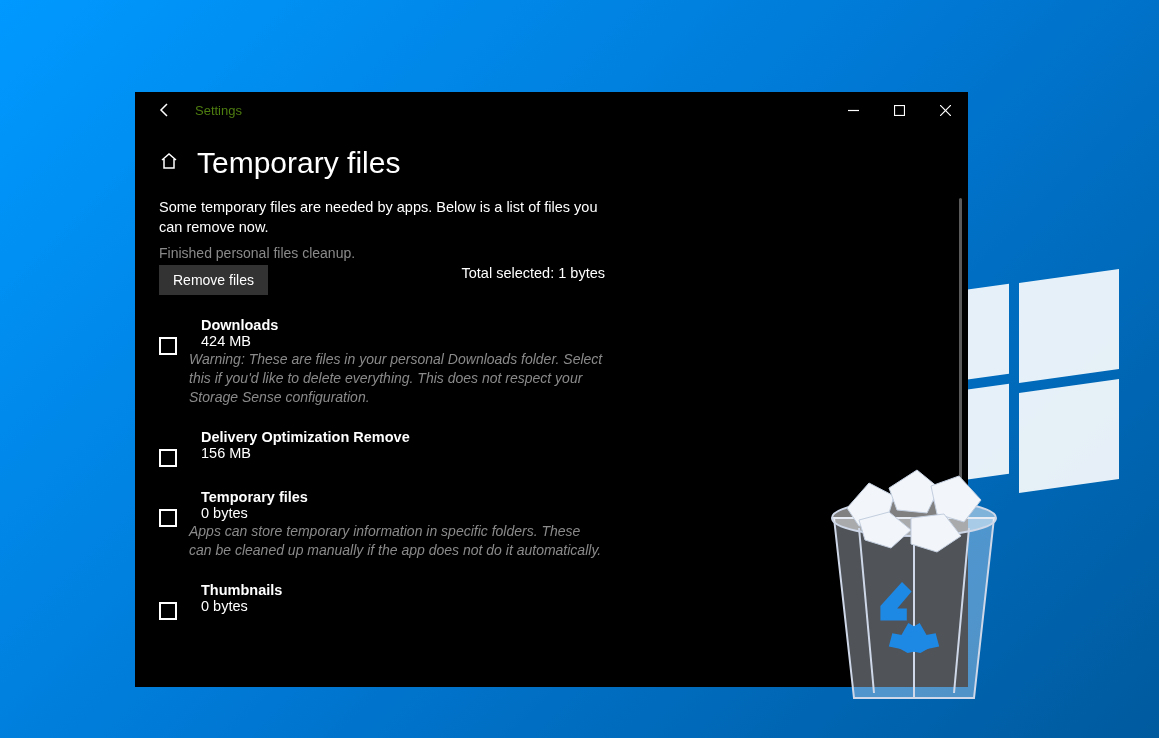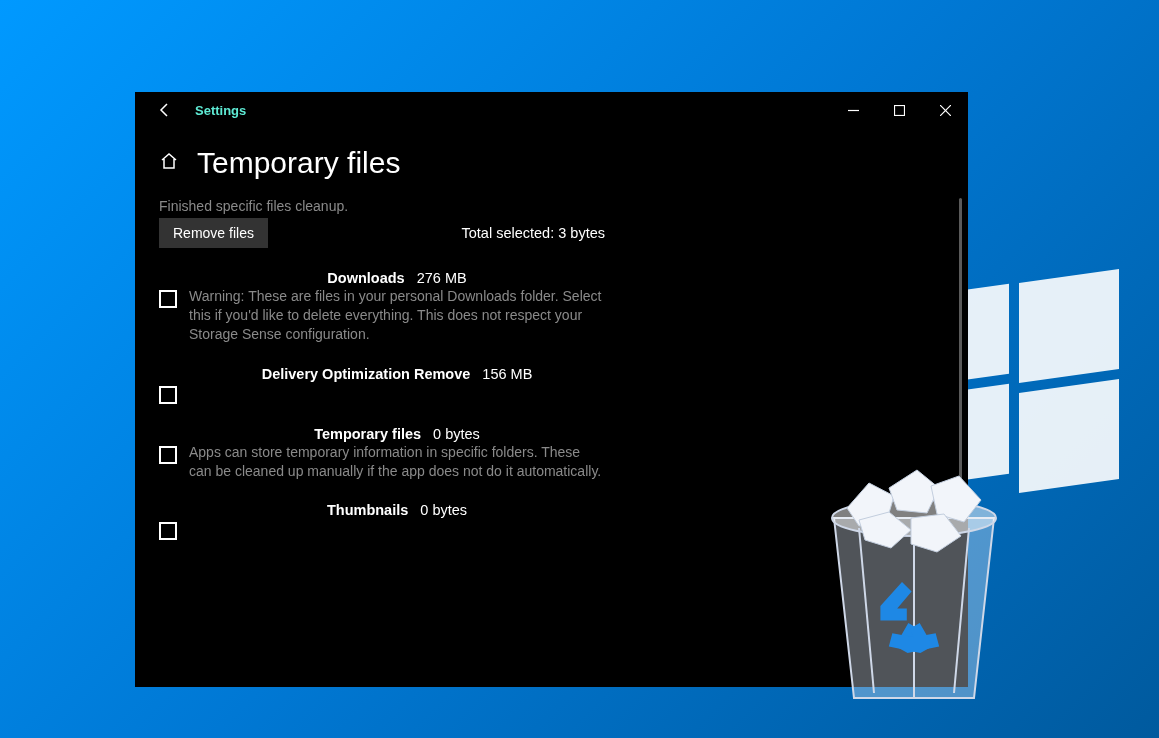--- a/index.html
+++ b/index.html
@@ -45,23 +45,22 @@
     width: 44px;
     height: 36px;
     display: flex;
     align-items: center;
     justify-content: center;
     cursor: pointer;
   }
   .back-btn svg { width: 16px; height: 16px; stroke: #fff; fill: none; stroke-width: 1.5; }
   .title-label {
     font-size: 13px;
-    color: #5eead4;
+    color: #4d7c0f;
     margin-left: 8px;
-    font-weight: bold;
   }
   .win-controls {
     margin-left: auto;
     display: flex;
   }
   .win-ctrl {
     width: 46px;
     height: 36px;
     display: flex;
     align-items: center;
@@ -96,21 +95,21 @@
     line-height: 1.35;
     margin-bottom: 8px;
   }
   .status-line {
     font-size: 14px;
     color: #8a8a8a;
     margin-bottom: 4px;
   }
   .action-row {
     display: flex;
-    align-items: center;
+    align-items: flex-start;
     justify-content: space-between;
     margin-bottom: 22px;
   }
   .remove-btn {
     background: #333333;
     color: #ffffff;
     border: none;
     font-size: 14px;
     padding: 7px 14px;
     cursor: pointer;
@@ -131,39 +130,41 @@
     margin-right: 12px;
     flex-shrink: 0;
     margin-top: 20px;
     cursor: pointer;
   }
   .item-body {
     flex: 1;
   }
   .item-head {
     display: flex;
-    justify-content: center;
+    justify-content: flex-end;
     align-items: baseline;
+    flex-direction: column;
   }
   .item-title {
     font-size: 14.5px;
     font-weight: 600;
     color: #ffffff;
   }
   .item-size {
     font-size: 14.5px;
     color: #ffffff;
     white-space: nowrap;
     margin-left: 12px;
   }
   .item-desc {
     font-size: 14px;
     color: #8a8a8a;
     line-height: 1.35;
     margin-top: 1px;
+    font-style: italic;
   }
   .scrollbar-thumb {
     position: absolute;
     right: 6px;
     top: 8px;
     width: 3px;
     height: 300px;
     background: #5a5a5a;
     border-radius: 2px;
   }
@@ -219,33 +220,34 @@
     <span class="home-icon">
       <svg viewBox="0 0 20 20">
           <path d="M3 9 L10 3 L17 9 M5 8 V17 H15 V8"></path>
         </svg>
     </span>
     <h1 class="page-title">Temporary files</h1>
   </div>
 
   <div class="content">
     <div class="content-inner">
-      <p class="status-line">Finished specific files cleanup.</p>
+      <p class="intro">Some temporary files are needed by apps. Below is a list of files you can remove now.</p>
+      <p class="status-line">Finished personal files cleanup.</p>
       <div class="action-row">
         <button class="remove-btn">Remove files</button>
-        <span class="total-selected">Total selected: 3 bytes</span>
+        <span class="total-selected">Total selected: 1 bytes</span>
       </div>
 
       <div id="items-container">
           <div class="item">
             <div class="checkbox"></div>
             <div class="item-body">
               <div class="item-head">
                 <span class="item-title">Downloads</span>
-                <span class="item-size">276 MB</span>
+                <span class="item-size">424 MB</span>
               </div>
               <div class="item-desc">Warning: These are files in your personal Downloads folder. Select this if you'd like to delete everything. This does not respect your Storage Sense configuration.</div>
             </div>
           </div>
           <div class="item">
             <div class="checkbox"></div>
             <div class="item-body">
               <div class="item-head">
                 <span class="item-title">Delivery Optimization Remove</span>
                 <span class="item-size">156 MB</span>

